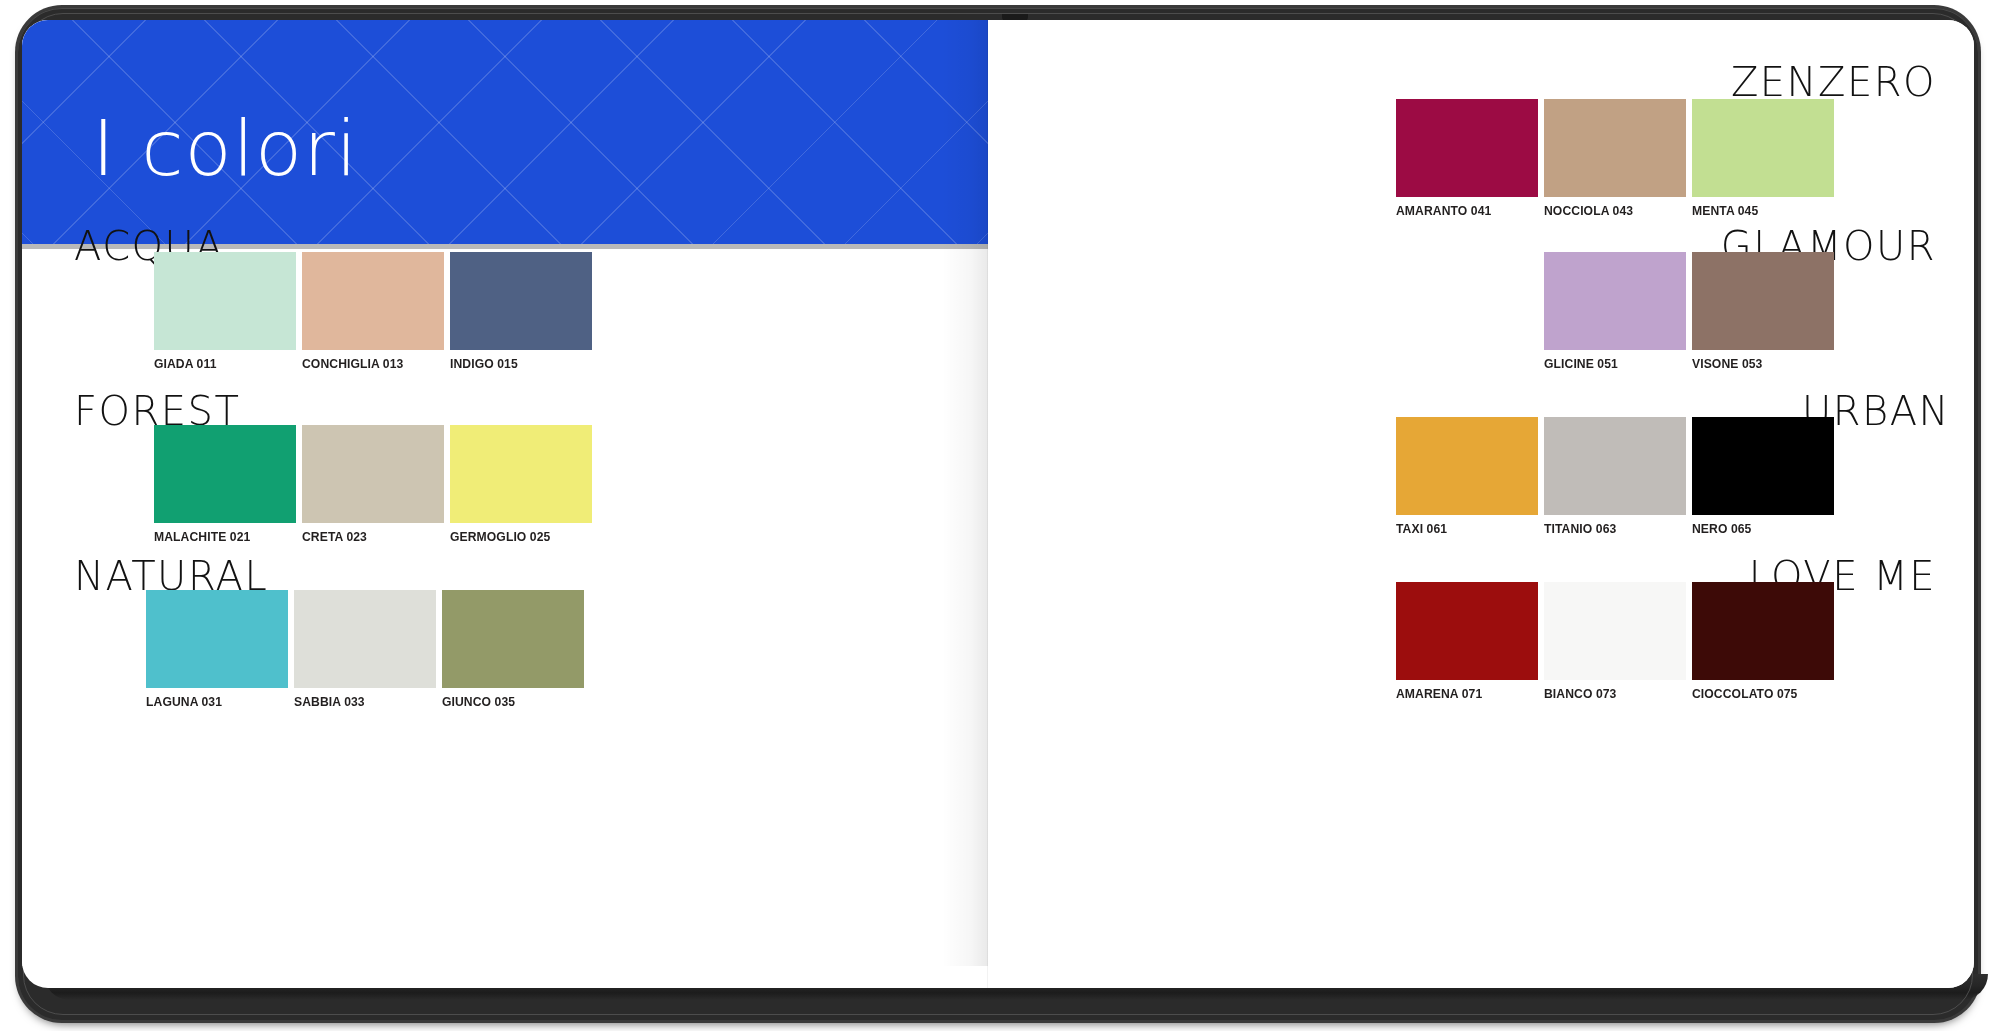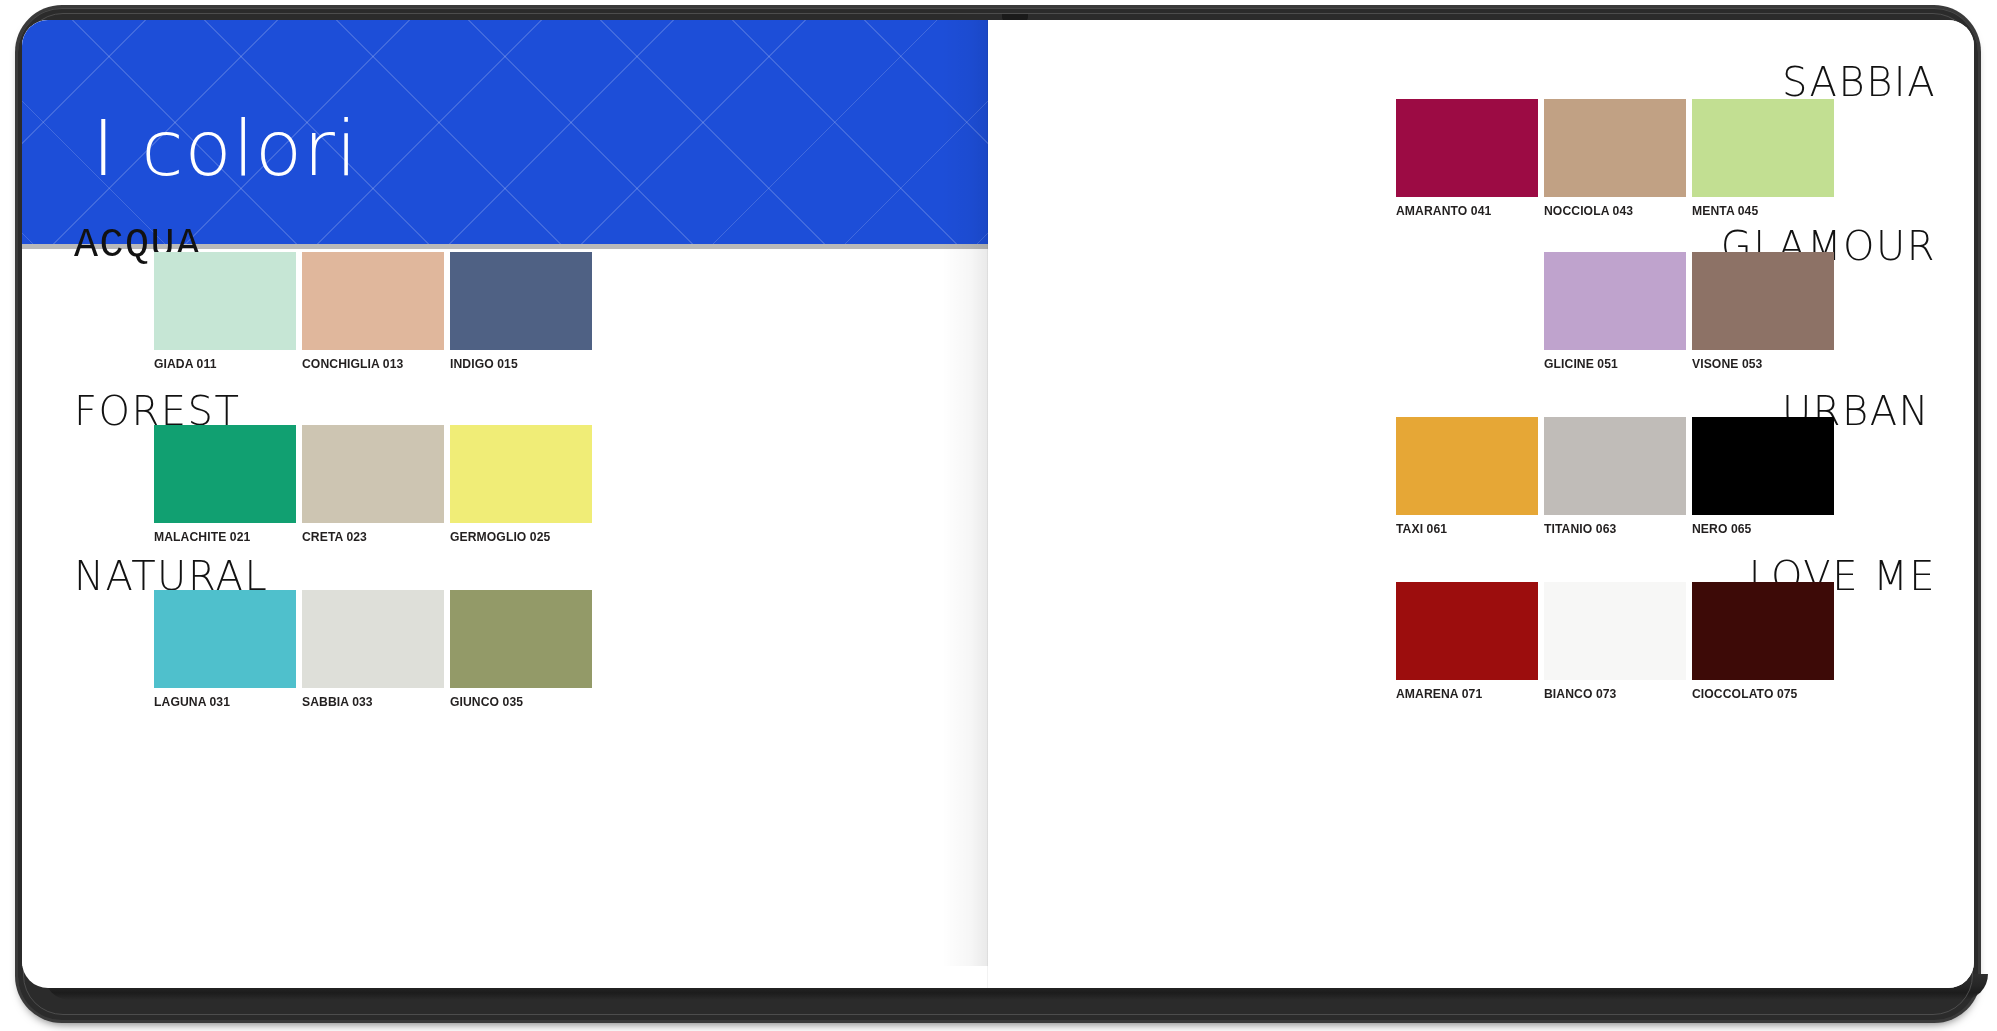--- a/index.html
+++ b/index.html
@@ -171,21 +171,21 @@
     <div class="page-left">
 
       <div class="hero">
         <div class="hero-pattern"></div>
         <div class="hero-title">I colori</div>
       </div>
       <div class="hero-underline"></div>
 
       <div id="left-groups">
           <div class="group" style="top: 206px; left: 0px; width: 620px;">
-            <div class="group-title" style="left: 52px; font-family: Liberation Mono, monospace;">ACQUA</div>
+            <div class="group-title" style="left: 52px;">ACQUA</div>
             <div class="swatch-row" style="top: 26px; left: 132px;">
               <div class="swatch">
                 <span class="swatch-chip" style="background: rgb(198, 230, 213);"></span>
                 <span class="swatch-label">GIADA 011</span>
               </div>
               <div class="swatch">
                 <span class="swatch-chip" style="background: rgb(224, 183, 156);"></span>
                 <span class="swatch-label">CONCHIGLIA 013</span>
               </div>
               <div class="swatch">
@@ -206,42 +206,42 @@
                 <span class="swatch-label">CRETA 023</span>
               </div>
               <div class="swatch">
                 <span class="swatch-chip" style="background: rgb(240, 237, 119);"></span>
                 <span class="swatch-label">GERMOGLIO 025</span>
               </div>
             </div>
           </div>
           <div class="group" style="top: 536px; left: 0px; width: 620px;">
             <div class="group-title" style="left: 52px; text-align: right;">NATURAL</div>
-            <div class="swatch-row" style="top: 34px; left: 132px;">
+            <div class="swatch-row" style="top: 34px; left: 124px;">
               <div class="swatch">
                 <span class="swatch-chip" style="background: rgb(79, 192, 204);"></span>
                 <span class="swatch-label">LAGUNA 031</span>
               </div>
               <div class="swatch">
                 <span class="swatch-chip" style="background: rgb(222, 223, 217);"></span>
                 <span class="swatch-label">SABBIA 033</span>
               </div>
               <div class="swatch">
                 <span class="swatch-chip" style="background: rgb(147, 154, 104);"></span>
                 <span class="swatch-label">GIUNCO 035</span>
               </div>
             </div>
           </div>
         </div>
     </div>
 
     <div class="page-right">
       <div id="right-groups">
           <div class="group align-right" style="top: 42px; right: 0px; left: auto; width: 620px;">
-            <div class="group-title" style="right: 38px;">SABBIA</div>
+            <div class="group-title" style="right: 38px;">ZENZERO</div>
             <div class="swatch-row" style="top: 37px; right: 140px; justify-content: flex-end;">
               <div class="swatch">
                 <span class="swatch-chip" style="background: rgb(156, 11, 68);"></span>
                 <span class="swatch-label">AMARANTO 041</span>
               </div>
               <div class="swatch">
                 <span class="swatch-chip" style="background: rgb(193, 161, 132);"></span>
                 <span class="swatch-label">NOCCIOLA 043</span>
               </div>
               <div class="swatch">
@@ -257,21 +257,21 @@
                 <span class="swatch-chip" style="background: rgb(191, 163, 205);"></span>
                 <span class="swatch-label">GLICINE 051</span>
               </div>
               <div class="swatch">
                 <span class="swatch-chip" style="background: rgb(141, 114, 102);"></span>
                 <span class="swatch-label">VISONE 053</span>
               </div>
             </div>
           </div>
           <div class="group align-right" style="top: 371px; right: 0px; left: auto; width: 620px;">
-            <div class="group-title" style="right: 44px; margin-left: 40px;">URBAN</div>
+            <div class="group-title" style="right: 24px; margin-left: 40px;">URBAN</div>
             <div class="swatch-row" style="top: 26px; right: 140px;">
               <div class="swatch">
                 <span class="swatch-chip" style="background: rgb(230, 167, 54);"></span>
                 <span class="swatch-label">TAXI 061</span>
               </div>
               <div class="swatch">
                 <span class="swatch-chip" style="background: rgb(192, 188, 184);"></span>
                 <span class="swatch-label">TITANIO 063</span>
               </div>
               <div class="swatch">

